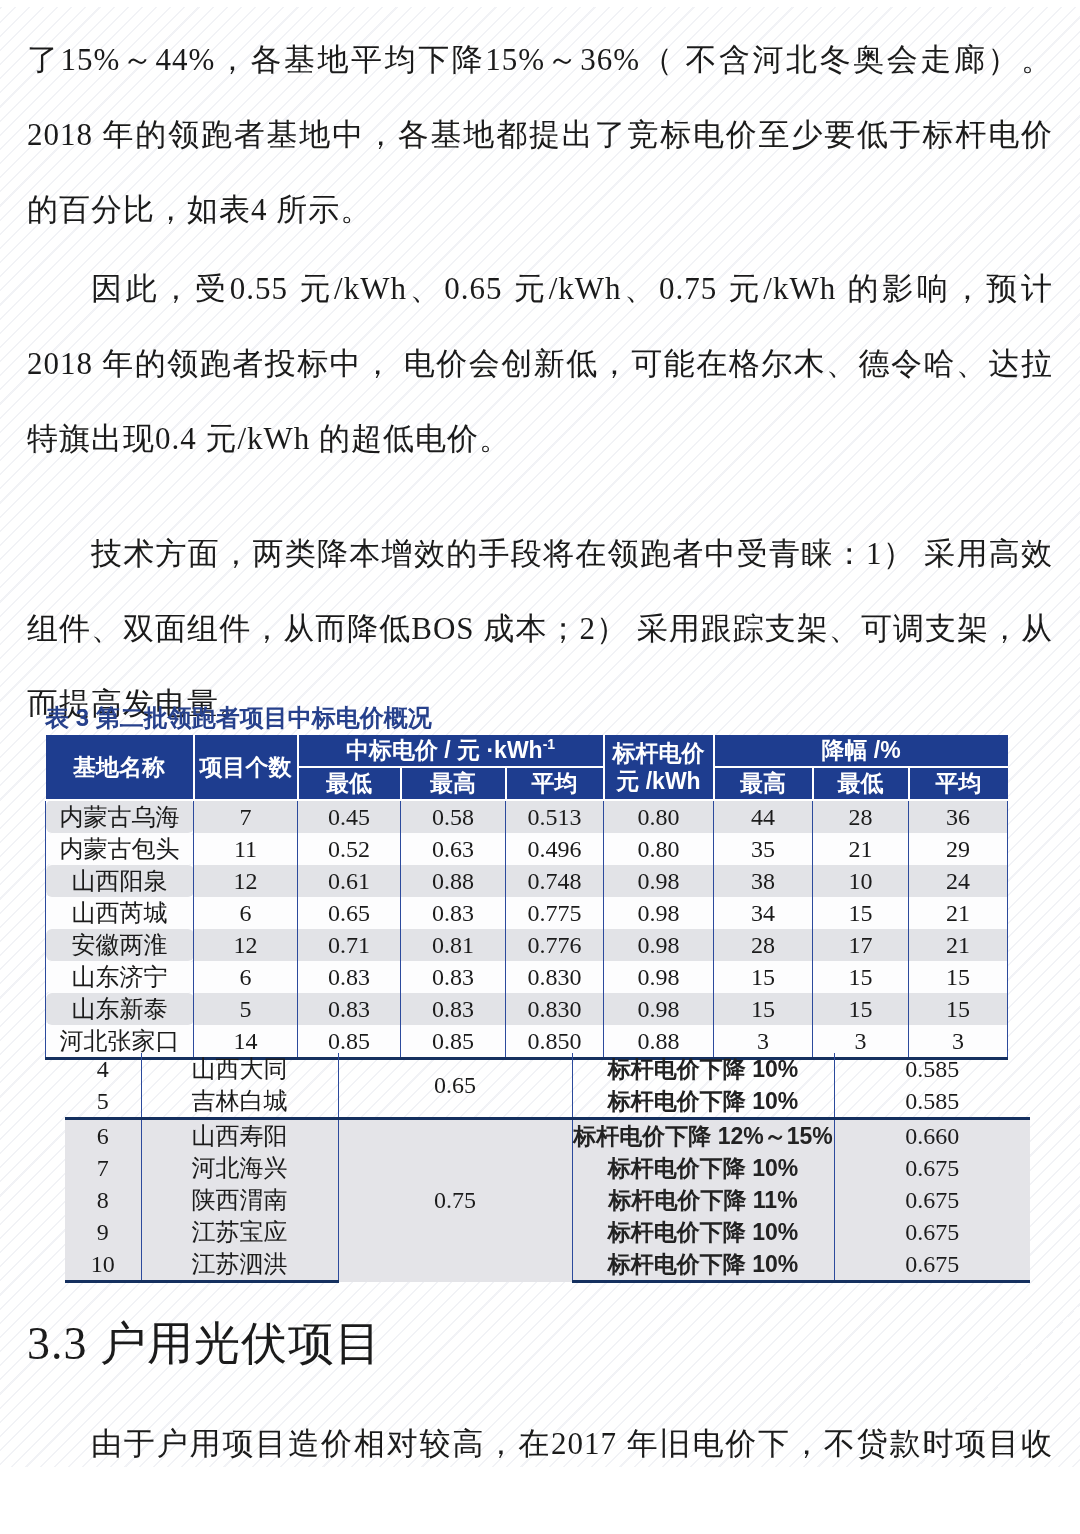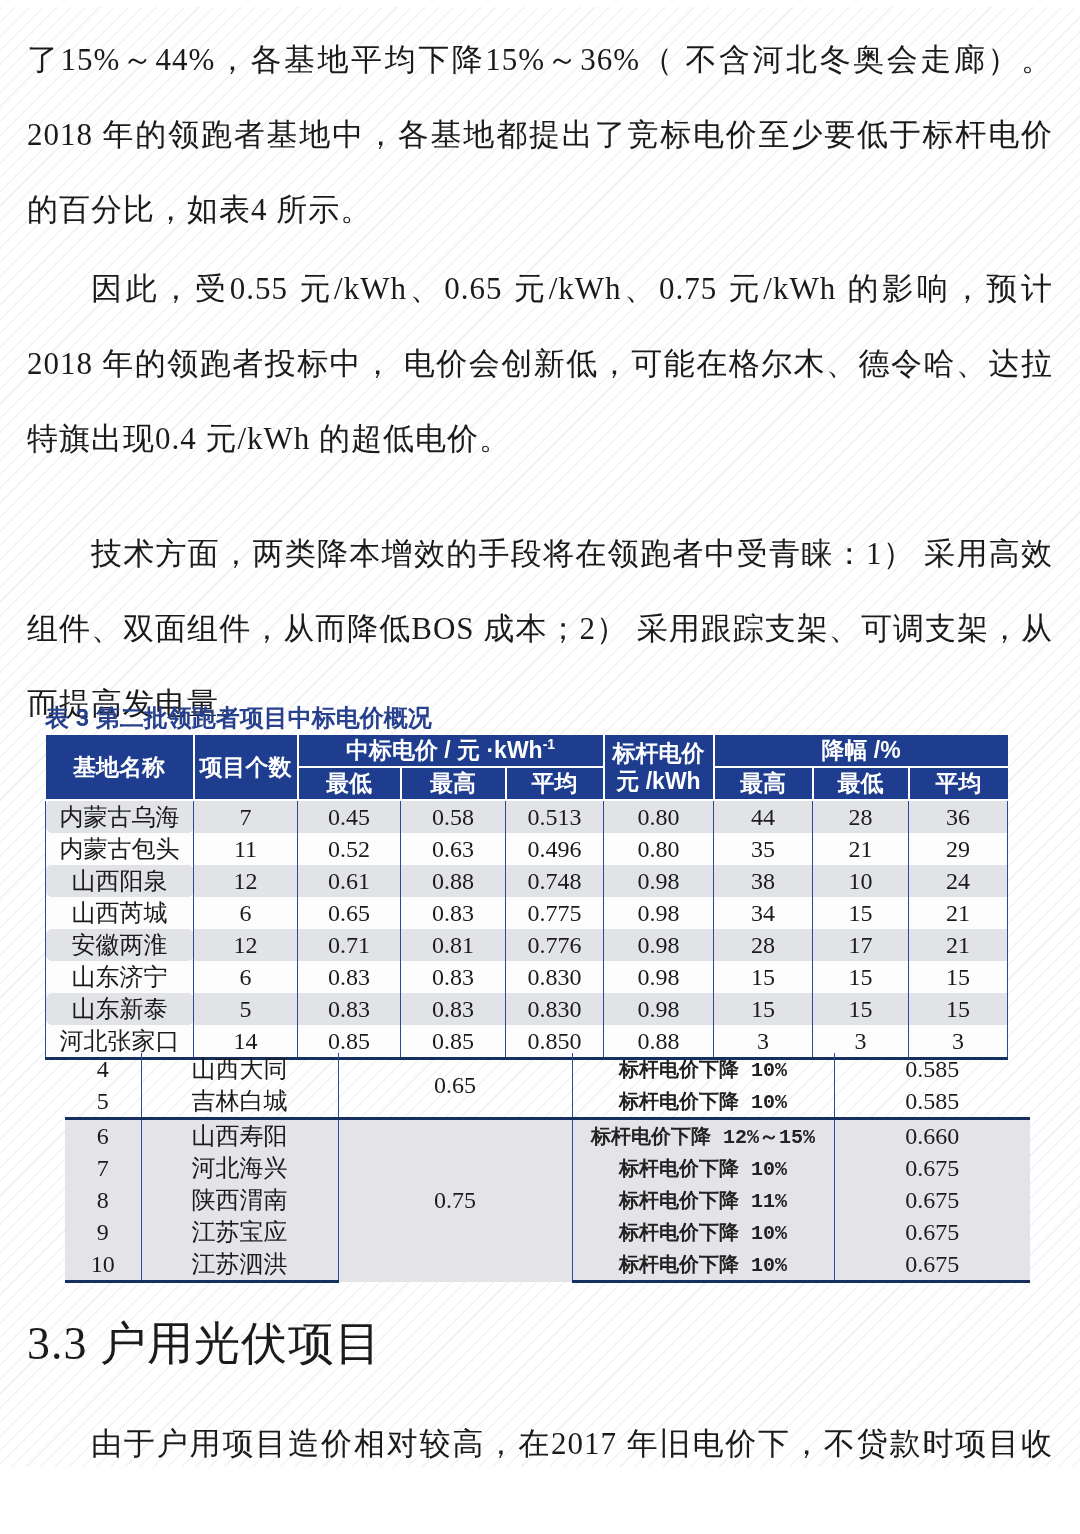--- a/index.html
+++ b/index.html
@@ -60,21 +60,21 @@
     font-size:24px;text-align:center;vertical-align:middle;
     padding:0;height:28px;
     border-left:1px solid #2c4a9c;border-right:1px solid #2c4a9c;
     background:transparent;
   }
   .t4 td:first-child{border-left:none;}
   .t4 td:last-child{border-right:none;}
   .t4 tr.shade td{background:#e4e4e8;height:31px;}
   .t4 tr.divider-top td{border-top:3px solid #15305f;}
   .t4 tr:last-child td{border-bottom:3px solid #15305f;}
-  .t4 td.desc{font-family:Liberation Mono, monospace;font-weight:bold;font-size:20px;color:#222;}
+  .t4 td.desc{font-family:Liberation Sans, sans-serif;font-weight:bold;font-size:23px;color:#222;}
   
   .section-heading{
     position:absolute;top:1276px;left:27px;
     font-size:46px;font-weight:normal;line-height:46px;
     letter-spacing:1px;
   }
 </style>
 </head>
 <body>
 

